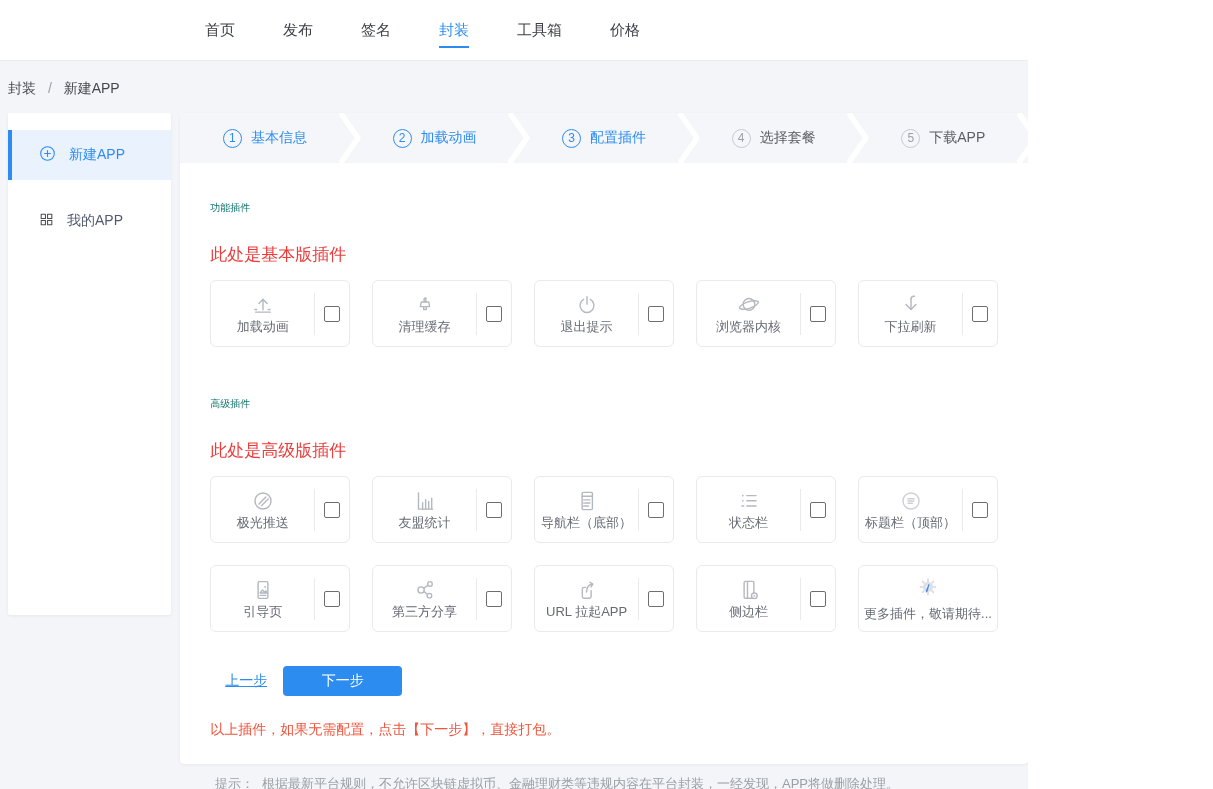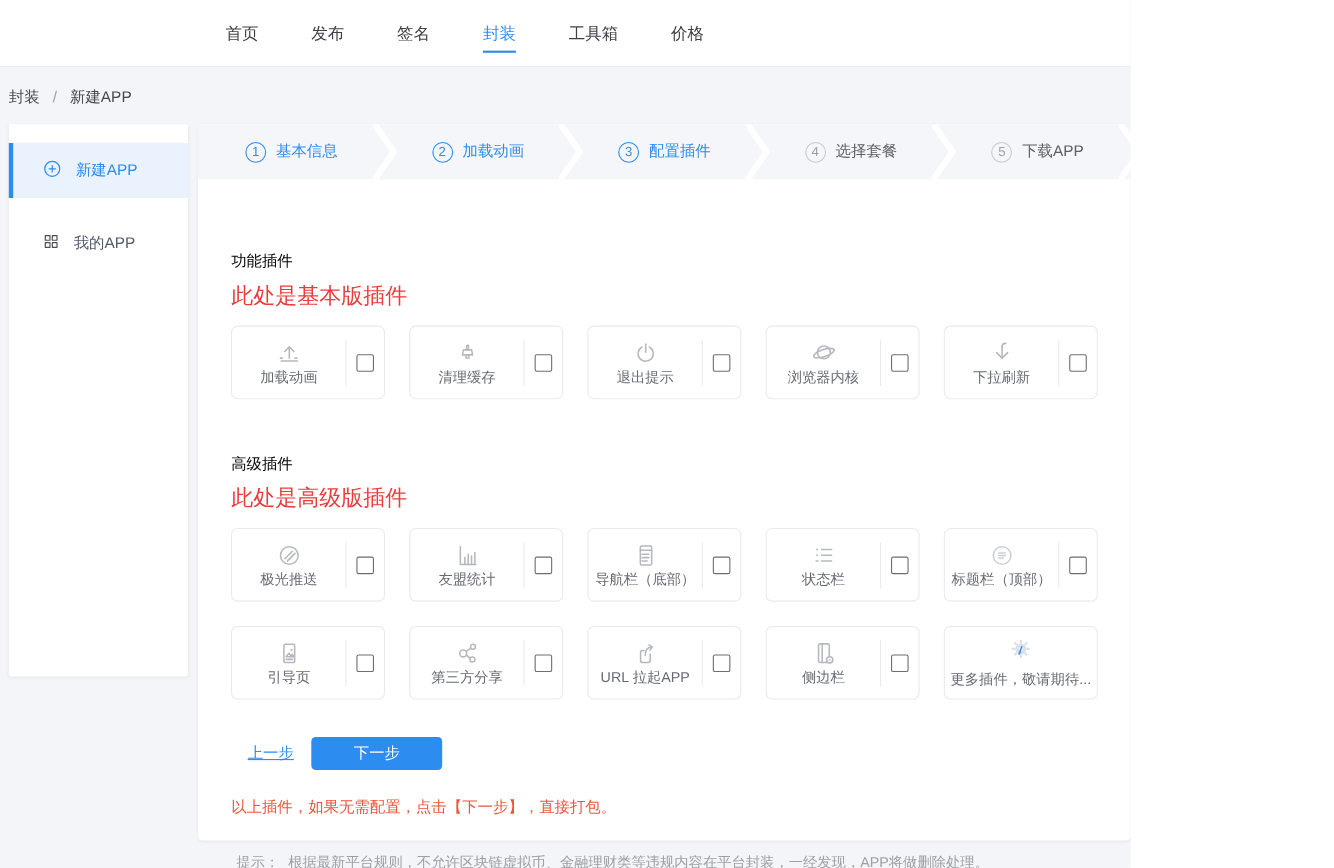--- a/index.html
+++ b/index.html
@@ -36,22 +36,22 @@
   .step{flex:1;display:flex;align-items:center;justify-content:center;gap:9px;position:relative;}
   .step-num{width:19px;height:19px;border-radius:50%;border:1px solid #c6cad1;color:#9aa0a8;
             display:flex;align-items:center;justify-content:center;font-size:12px;box-sizing:border-box;}
   .step-label{font-size:14px;color:#5c6066;}
   .step.active .step-num{border-color:#2d8cf0;color:#2d8cf0;}
   .step.active .step-label{color:#2d8cf0;}
   .chev{position:absolute;right:-14px;top:0;z-index:2;}
 
   
   .content{padding:38px 30px 0 30px;}
-  .sec-title{font-size:14px;color:#000000;margin-top:28px;}
-  .sec-note{font-size:20px;margin-top:8px;color:#ec3b3b;}
+  .sec-title{font-size:10px;color:#0f766e;}
+  .sec-note{font-size:17px;margin-top:28px;color:#ec3b3b;}
   .card-row{display:flex;gap:22px;margin-top:14px;}
   .card-row + .card-row{margin-top:22px;}
   .sec + .sec{margin-top:50px;}
 
   .card{width:170px;height:67px;border:1px solid #e8eaec;border-radius:6px;background:#fff;
         display:flex;align-items:center;box-sizing:border-box;}
   .card-left{flex:0 0 103px;display:flex;flex-direction:column;align-items:center;gap:0;}
   .card-label{font-size:13px;color:#666b73;white-space:nowrap;}
   .vline{width:1px;height:42px;background:#e8eaec;}
   .card-right{flex:1;display:flex;align-items:center;justify-content:center;}

